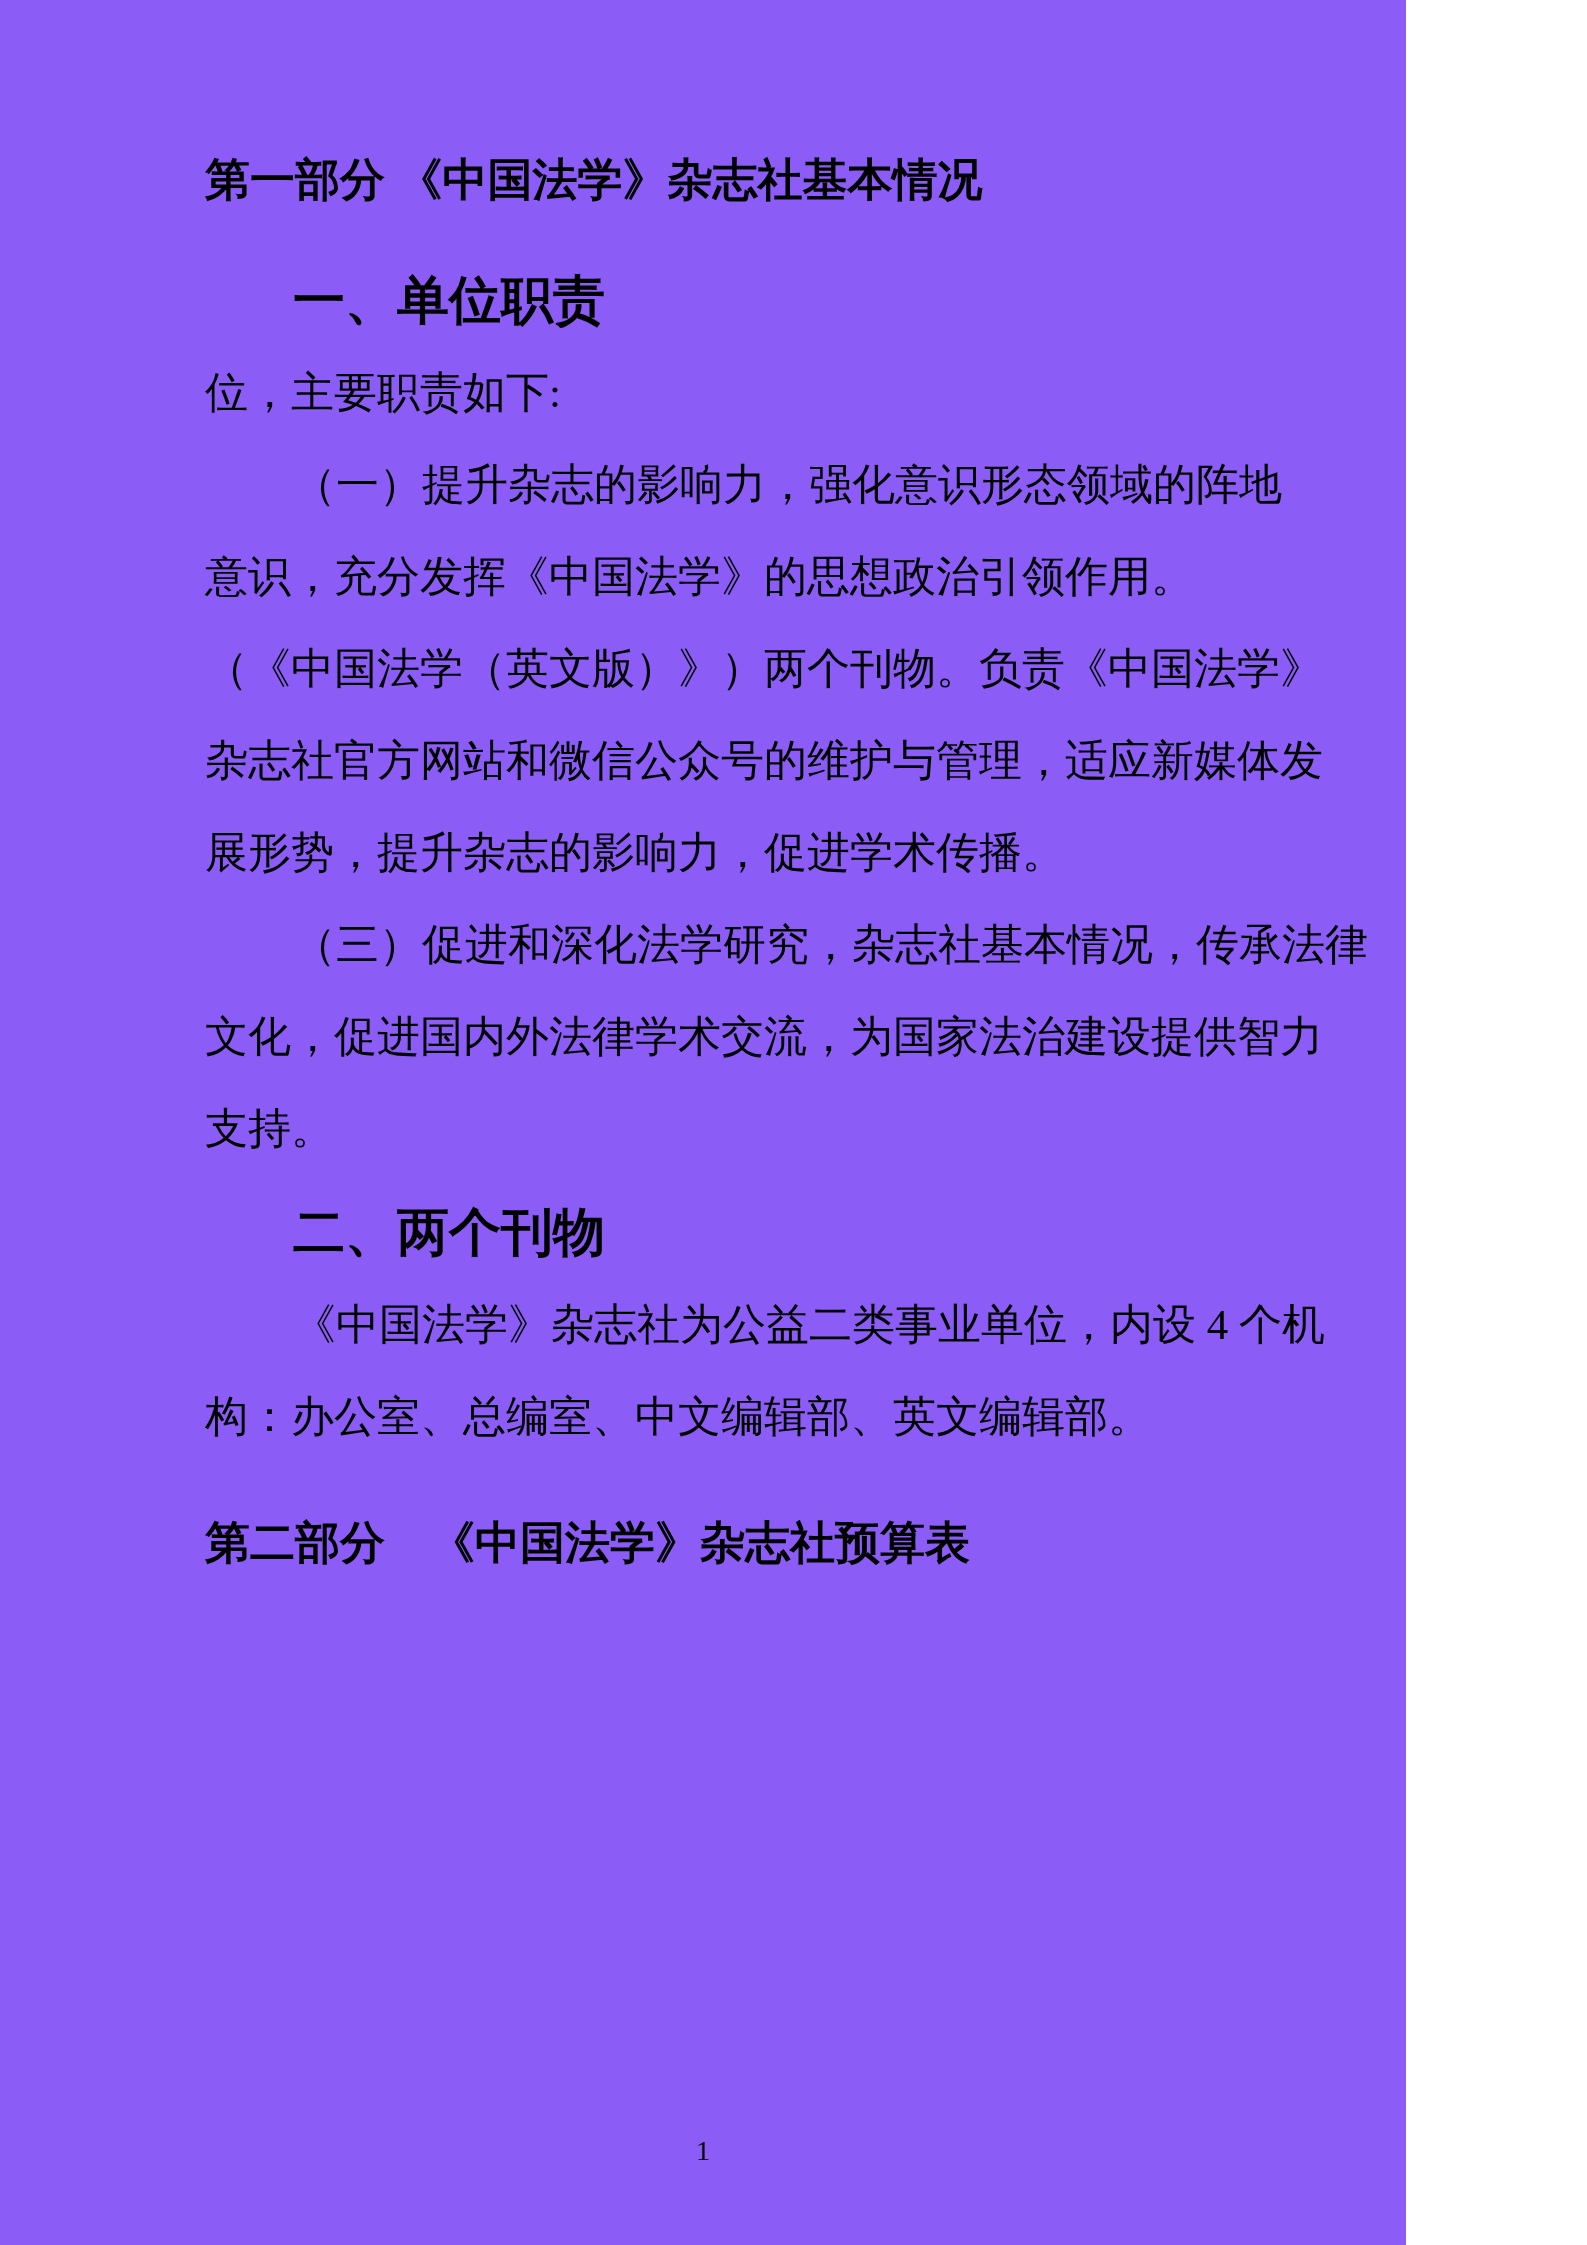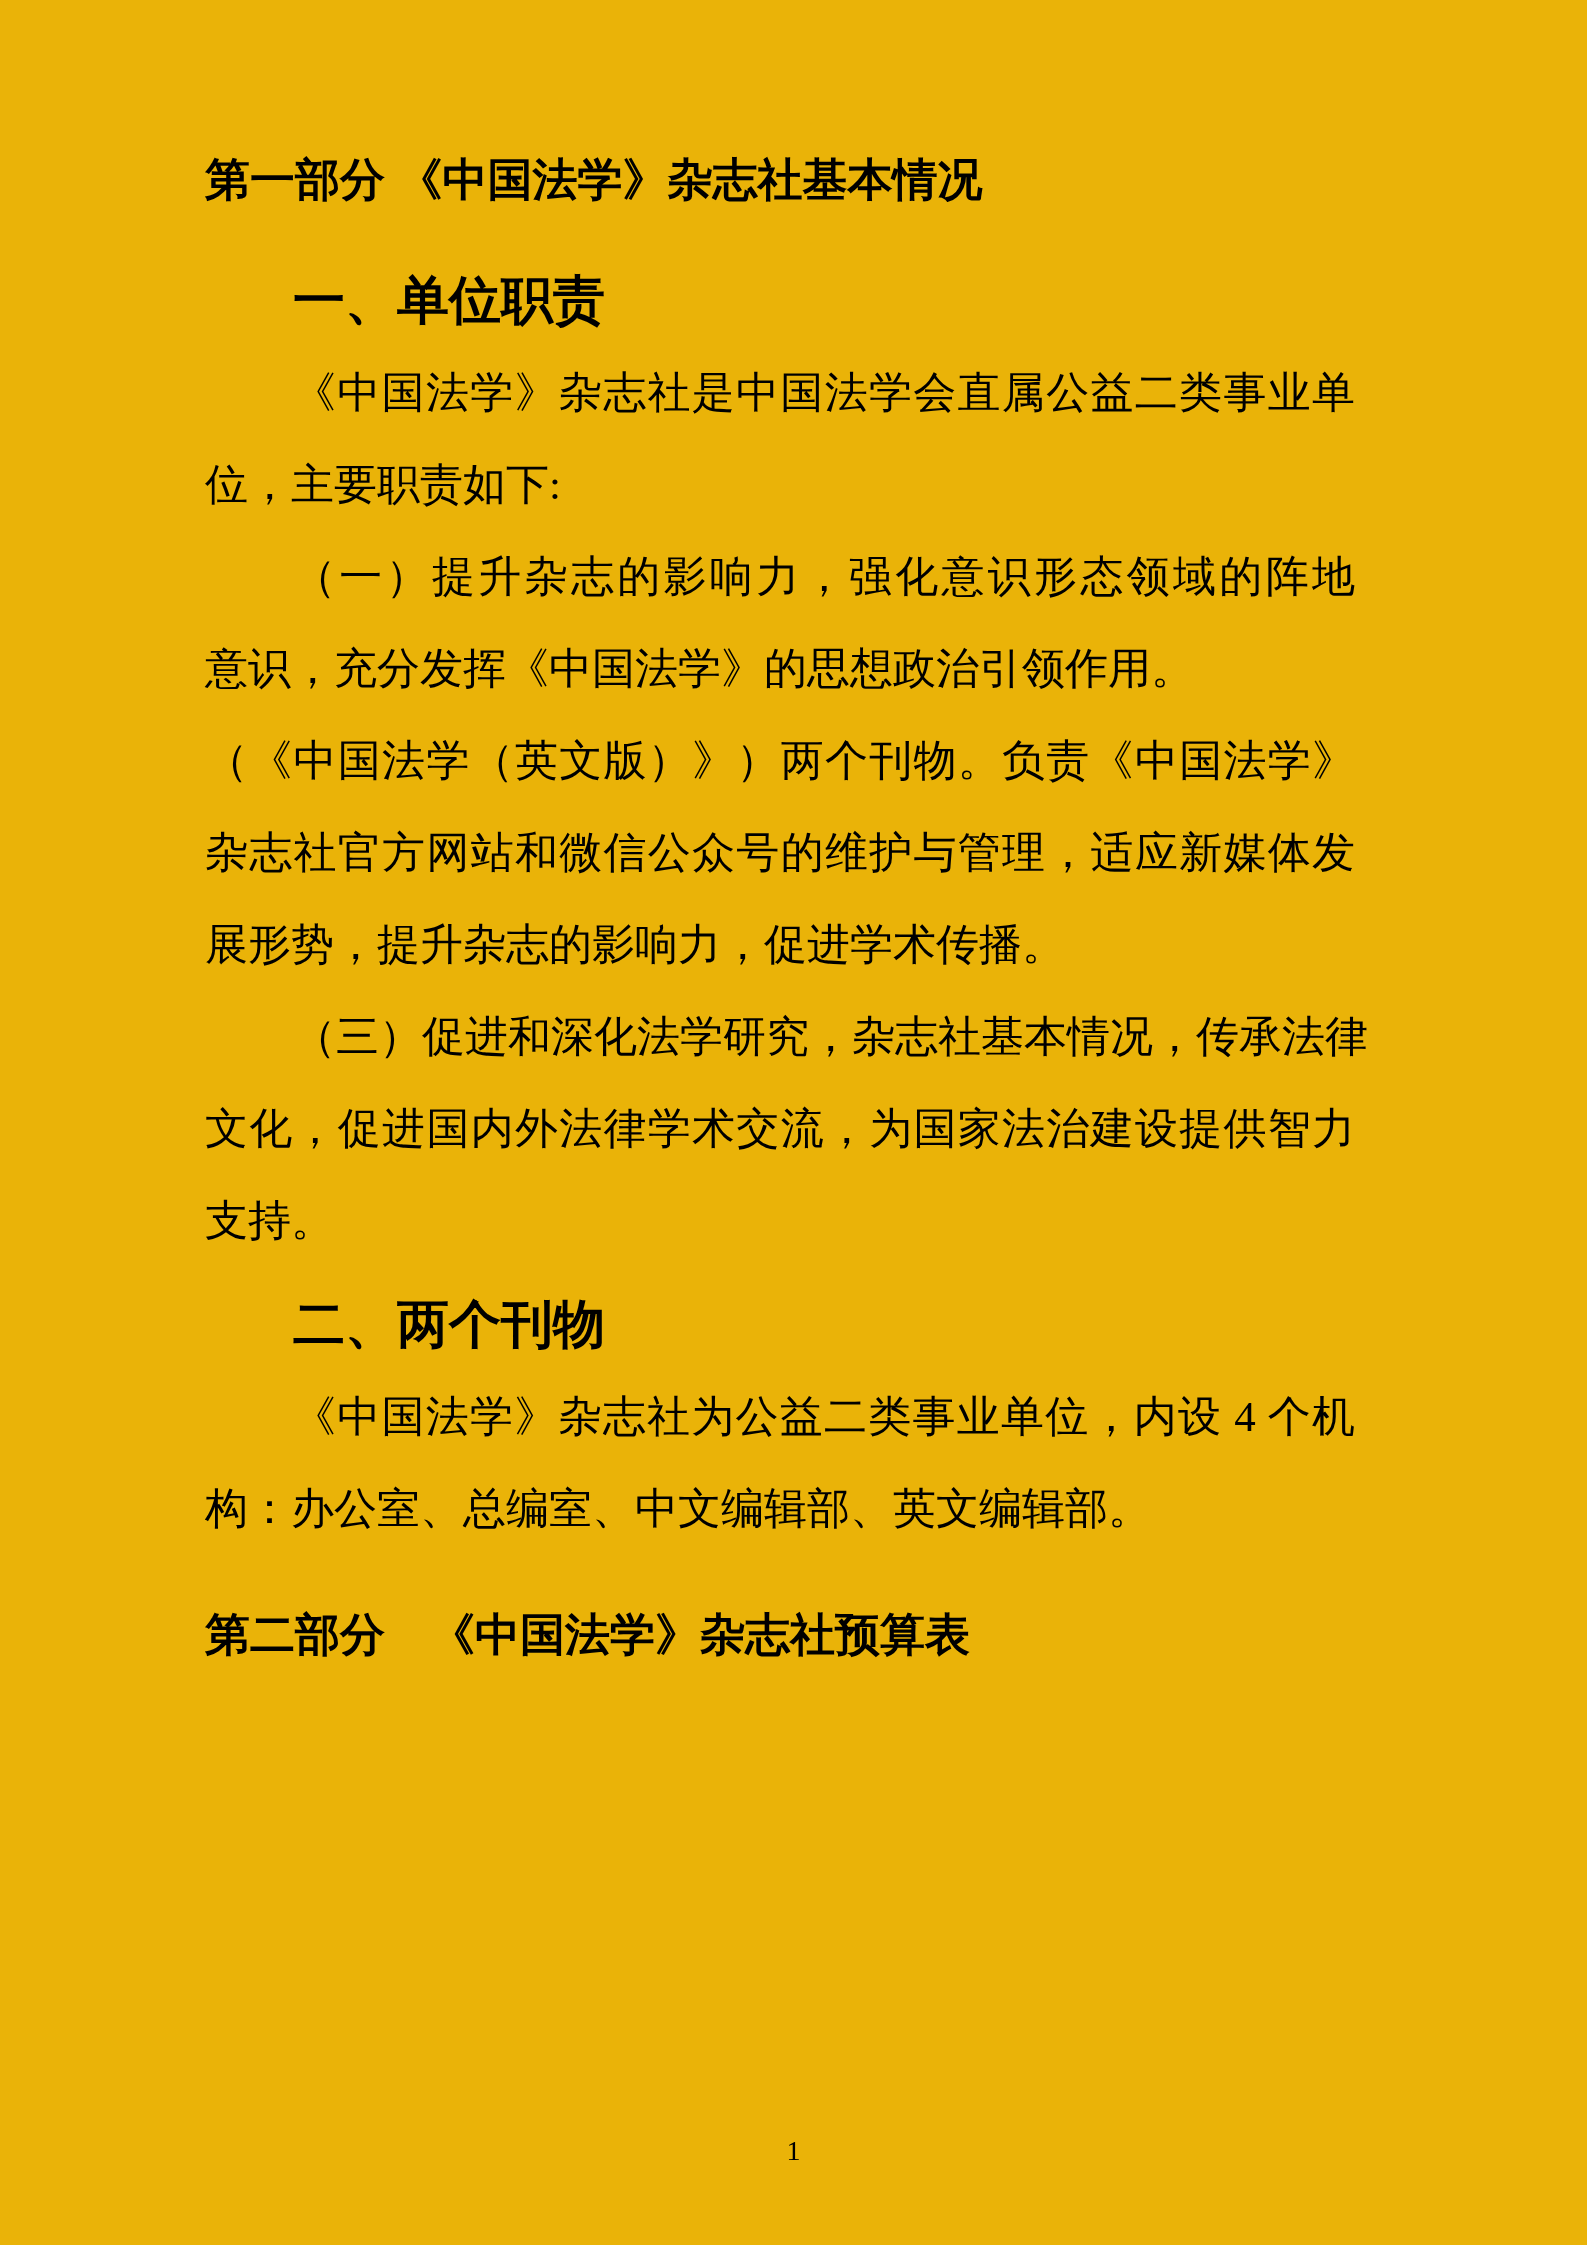--- a/index.html
+++ b/index.html
@@ -1,21 +1,21 @@
 <!DOCTYPE html>
 <html><head>
 <meta charset="utf-8">
 <style>
   * { margin: 0; padding: 0; box-sizing: border-box; }
   html, body { background: #ffffff; }
   .page {
     position: relative;
-    width: 1587px;
+    width: 1406px;
     height: 2245px;
-    background: #eab308;
+    background: #8b5cf6;
     color: #000000;
     font-family: "Liberation Serif", serif;
     overflow: hidden;
   }
   .content {
     padding: 150px 232px 0 205px; 
   }
   .part-title {
     font-family: "Liberation Sans", sans-serif;
     font-weight: bold;
@@ -59,21 +59,20 @@
 
 <div class="page">
   <div class="content">
 
     <h1 class="part-title">第一部分 《中国法学》杂志社基本情况</h1>
 
     <section>
       <h2 class="section-heading first-section">一、单位职责</h2>
 
       <div class="paragraph">
-          <div class="para-line first">《中国法学》杂志社是中国法学会直属公益二类事业单</div>
           <div class="para-line last">位，主要职责如下:</div>
         </div>
 
       <div class="paragraph">
           <div class="para-line first">（一）提升杂志的影响力，强化意识形态领域的阵地</div>
           <div class="para-line last">意识，充分发挥《中国法学》的思想政治引领作用。</div>
         </div>
 
       <div class="paragraph">
           <div class="para-line">（《中国法学（英文版）》）两个刊物。负责《中国法学》</div>

